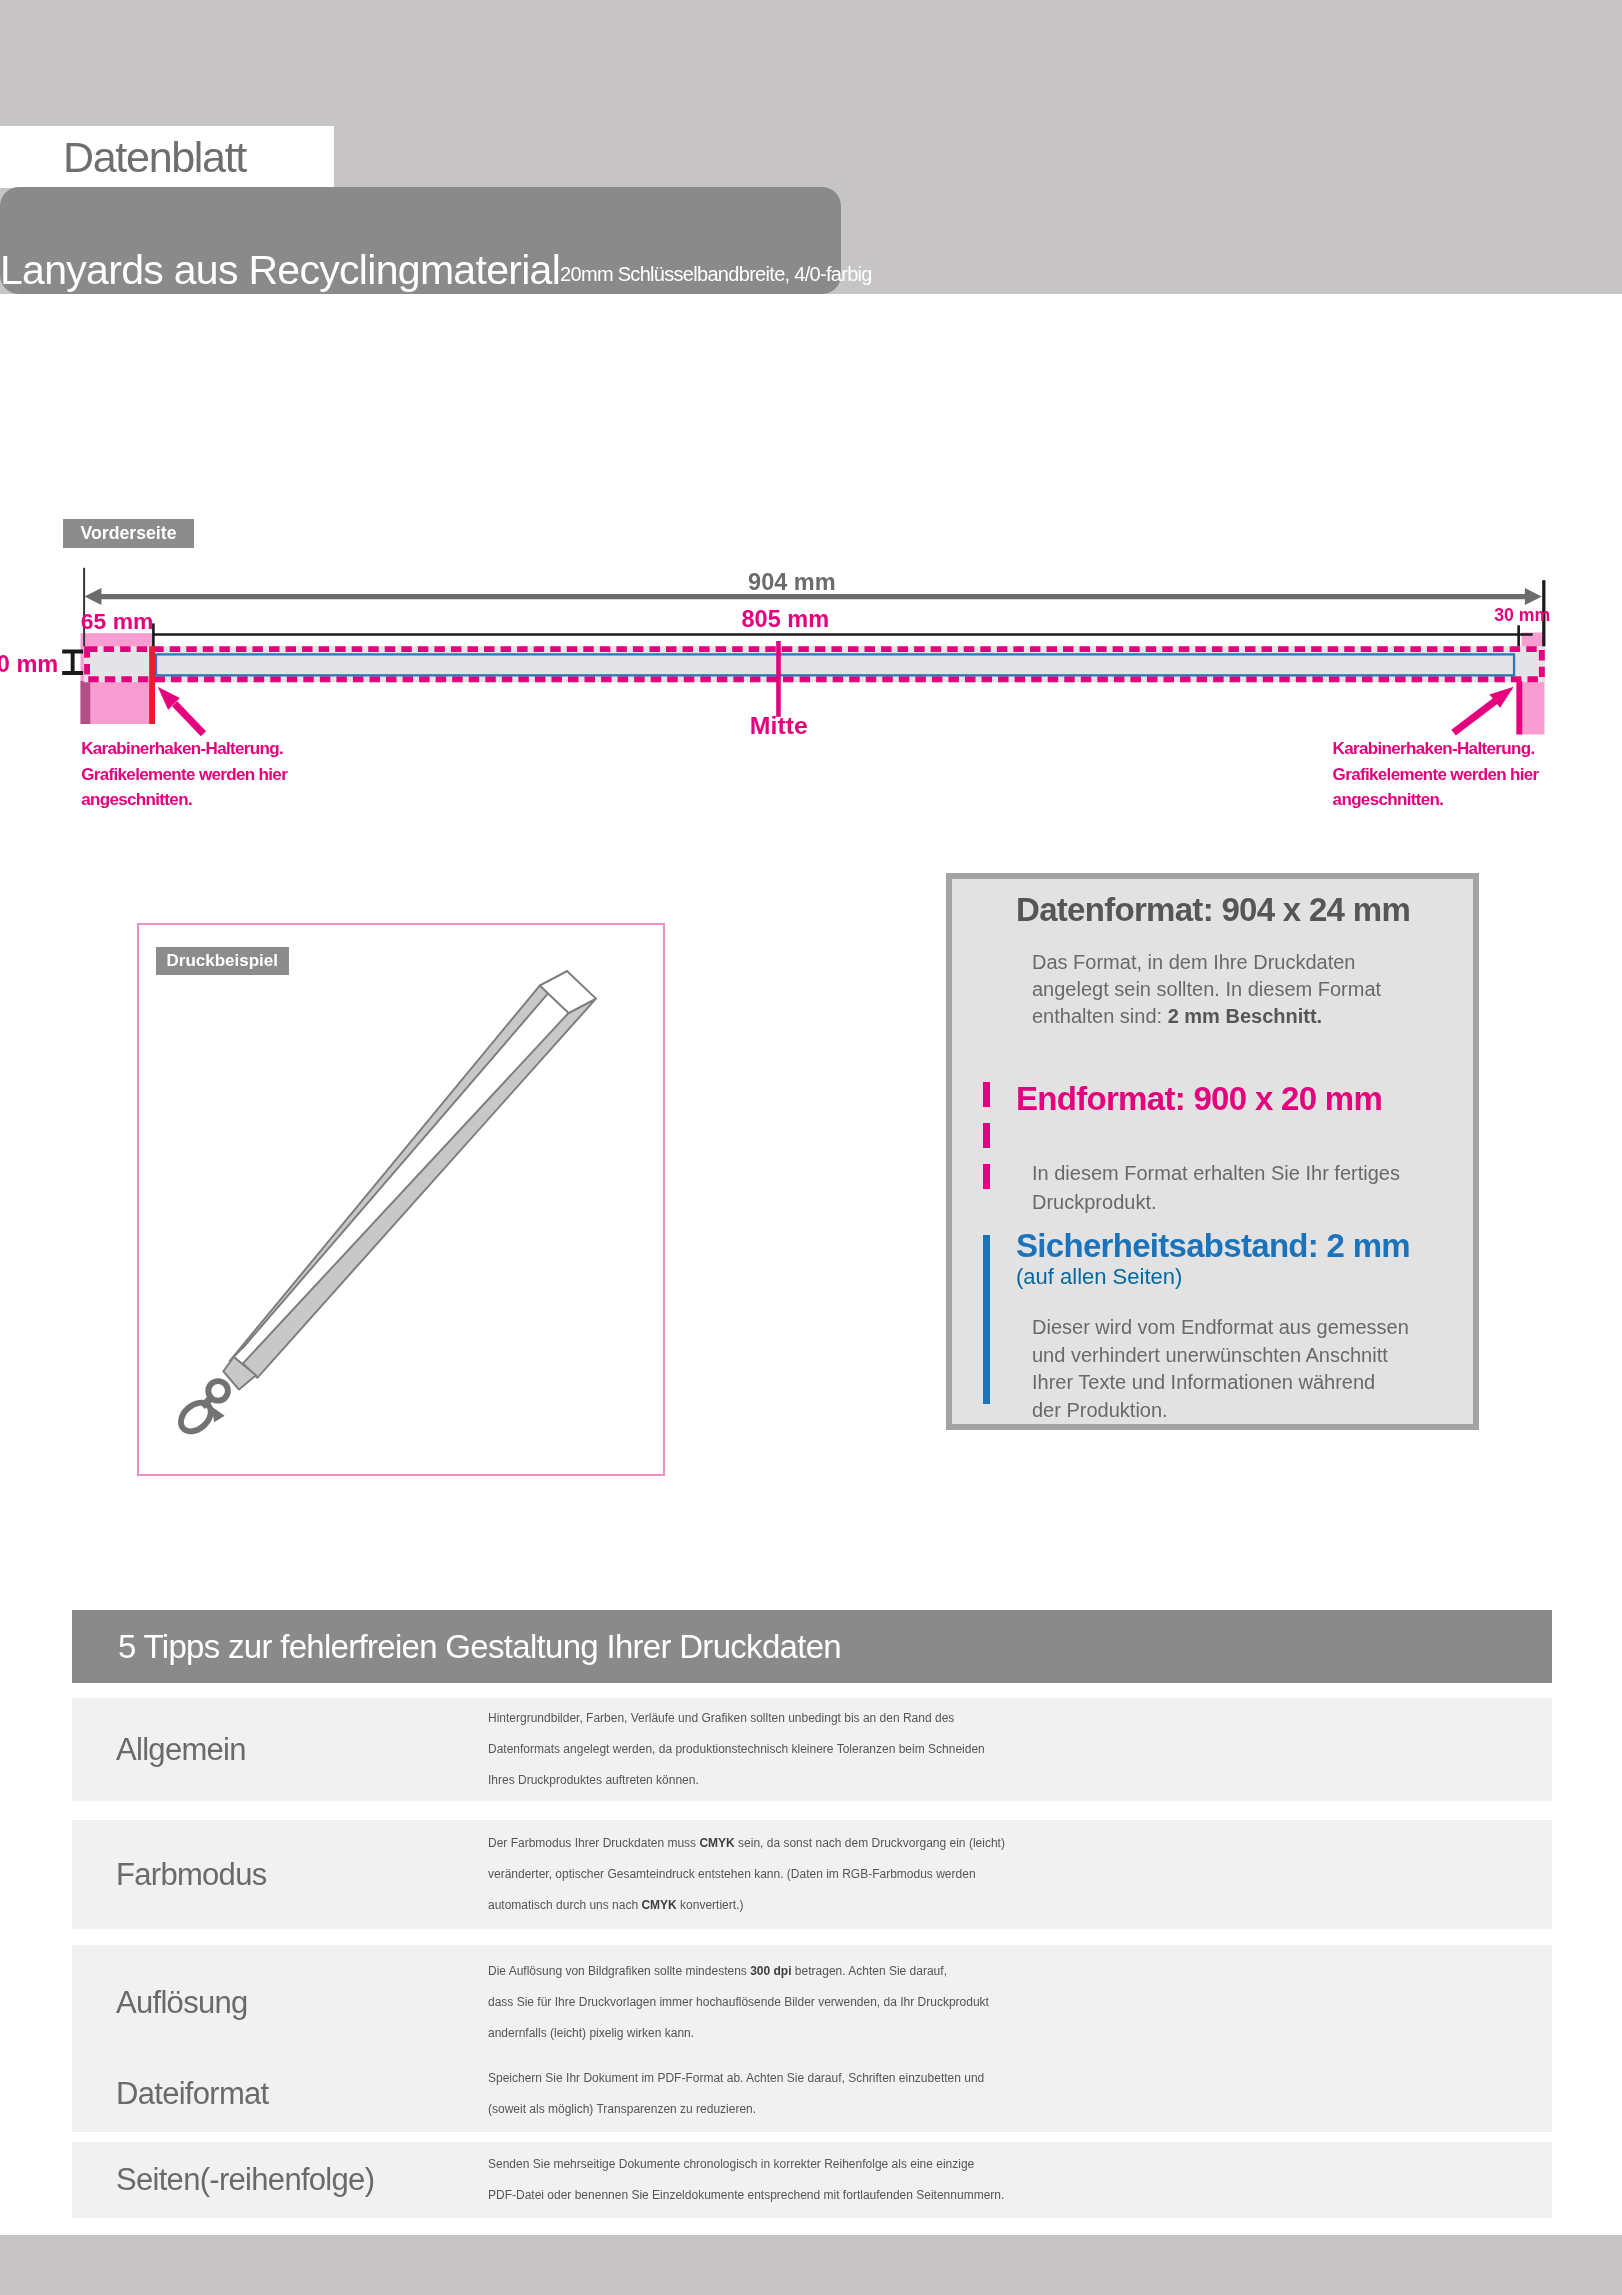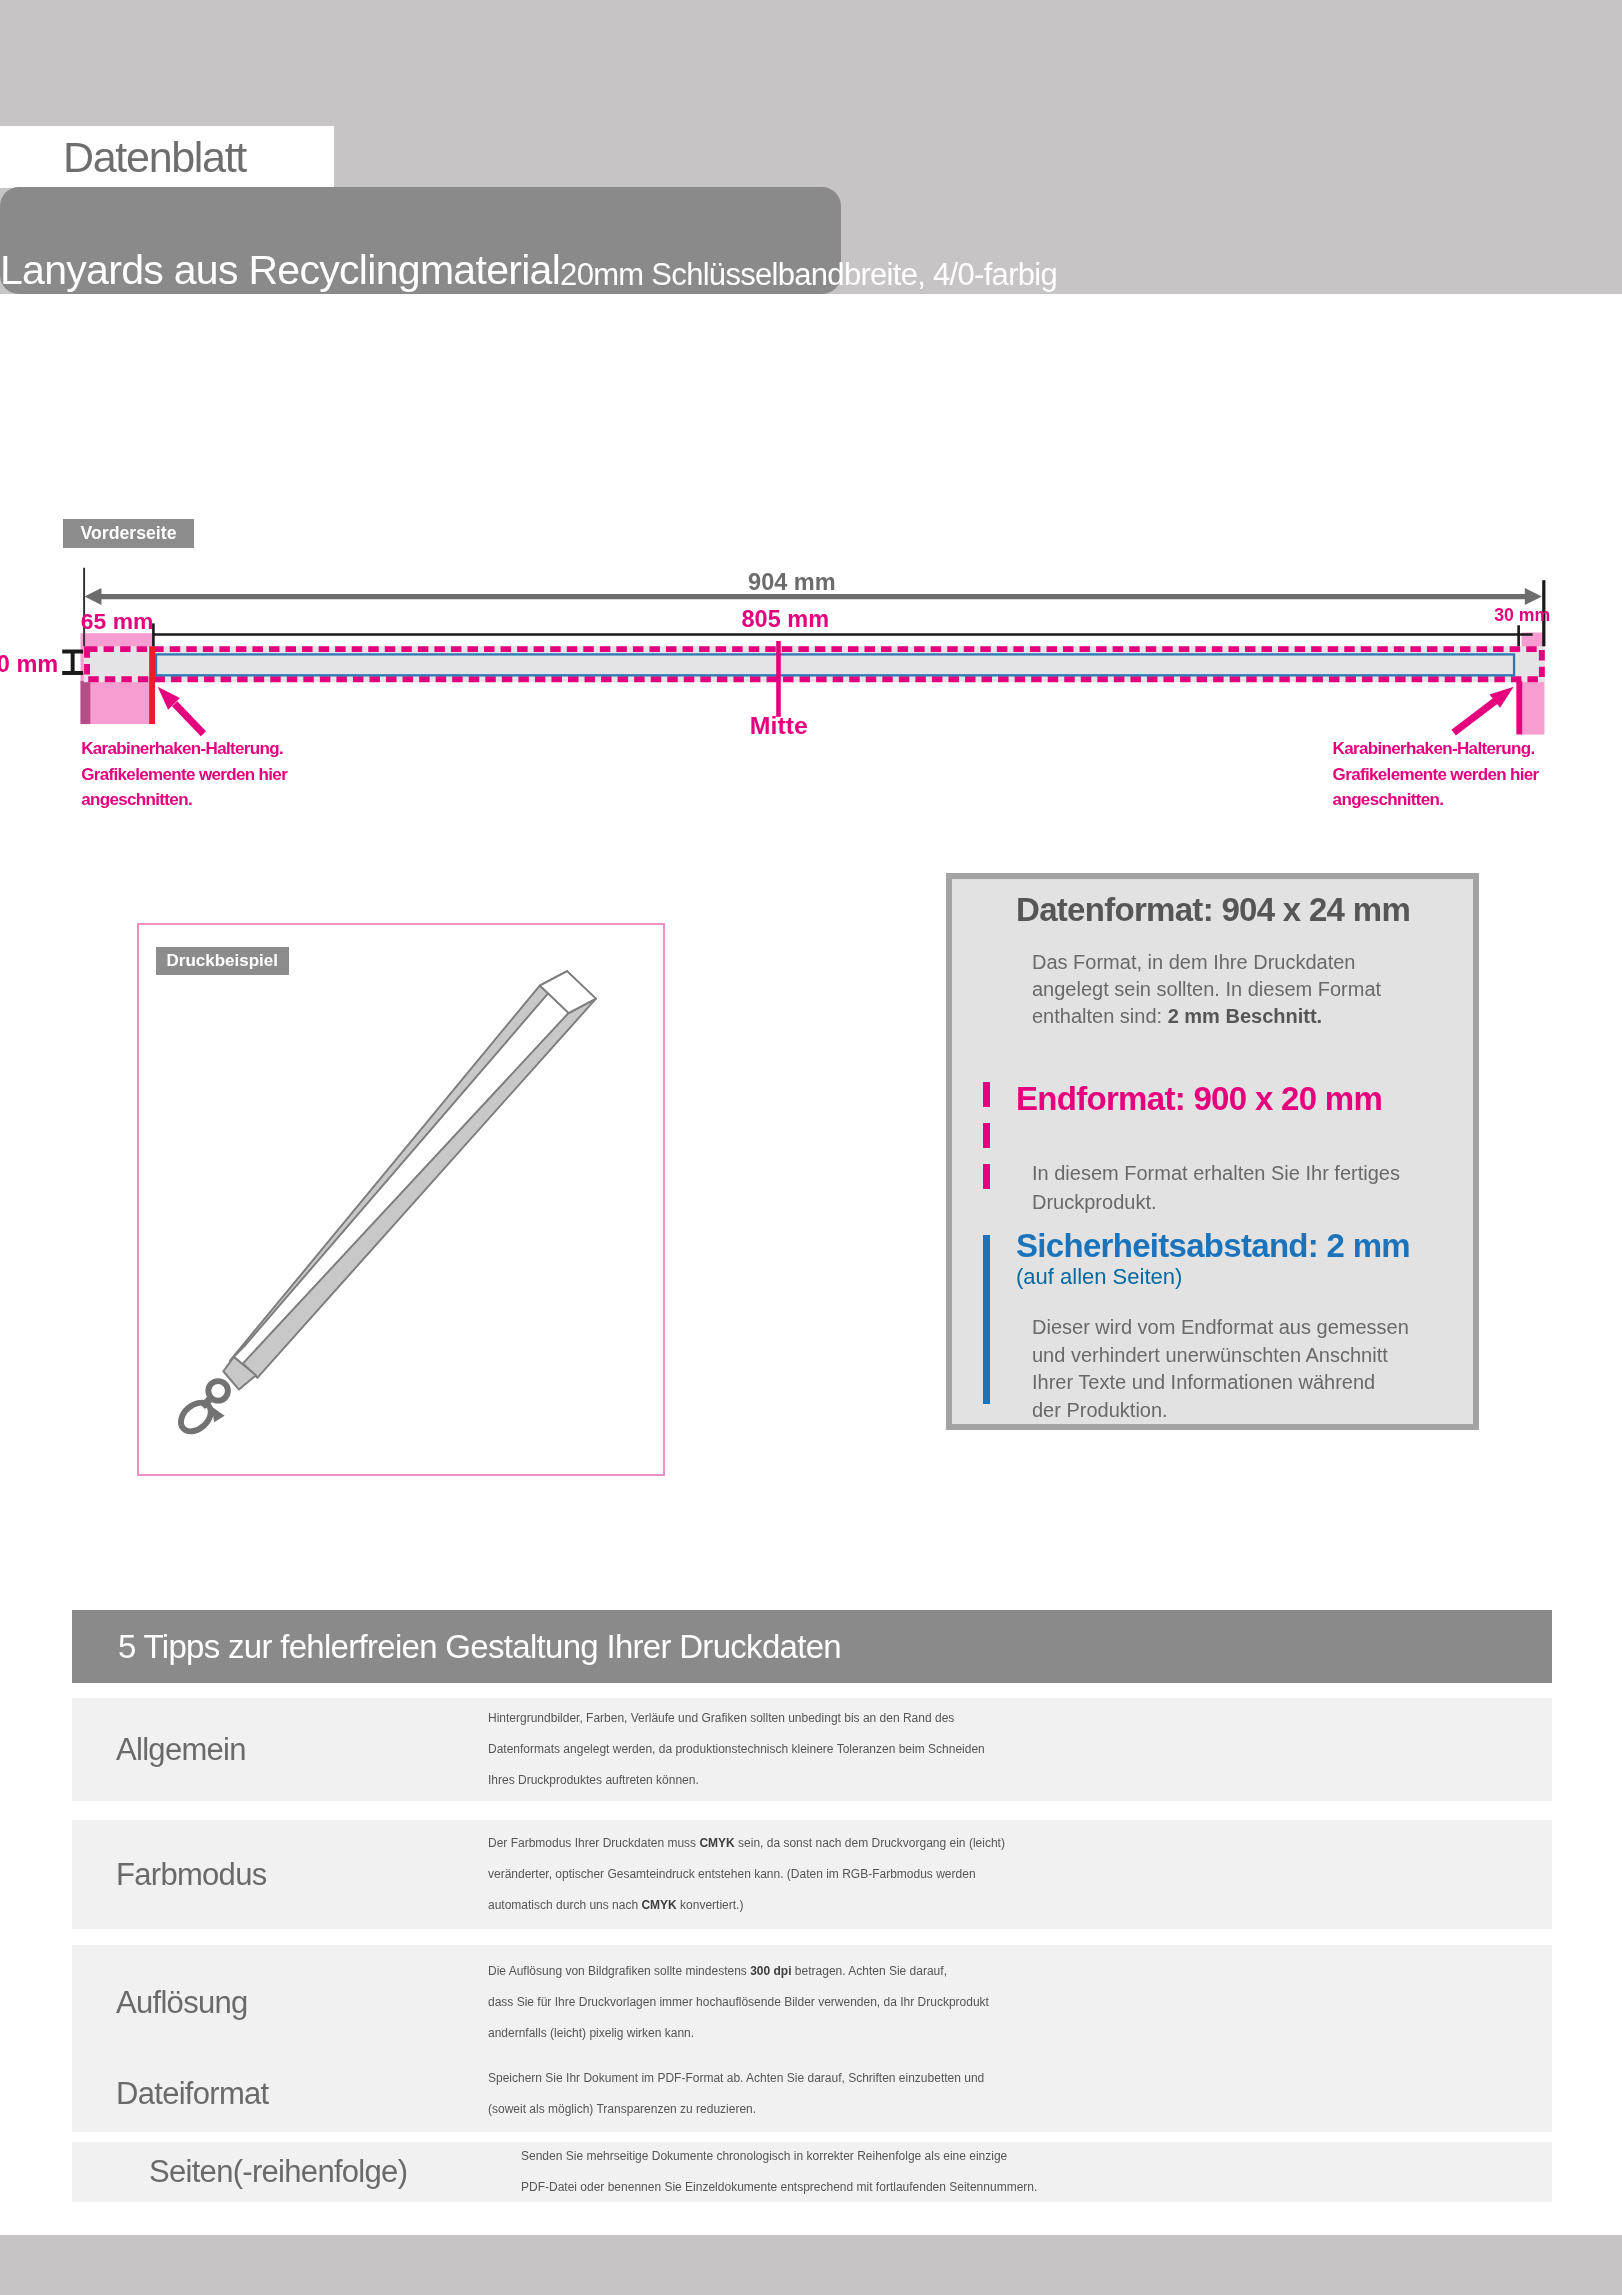--- a/index.html
+++ b/index.html
@@ -10,21 +10,21 @@
 
   
   .top-band{left:0;top:0;width:1623px;height:294px;background:#c6c4c5;}
   .doc-label-box{left:0;top:126px;width:334px;height:62px;background:#ffffff;
                  display:flex;align-items:center;}
   .doc-label-box span{padding-left:63px;font-size:43px;letter-spacing:-1.3px;color:#6f6e6e;}
   .banner{left:0;top:187px;width:841px;height:107px;background:#8b8a8a;
           display:flex;flex-direction:row;align-items:flex-end;box-sizing:border-box;
           padding:6.5px 58px 0 0;border-radius:19px;}
   .banner-title{font-size:41px;letter-spacing:-0.7px;color:#ffffff;line-height:47px;white-space:nowrap;}
-  .banner-subtitle{font-size:31px;letter-spacing:-0.7px;color:#ffffff;line-height:39px;margin-top:4px;white-space:nowrap;}
+  .banner-subtitle{font-size:20px;letter-spacing:-0.7px;color:#ffffff;line-height:39px;margin-top:4px;white-space:nowrap;}
 
   
   .side-label{left:63px;top:519px;width:131px;height:29px;background:#8c8c8c;color:#fff;
               font-size:17.7px;font-weight:bold;display:flex;align-items:center;justify-content:center;}
   svg.diagram{left:0;top:556px;width:1623px;height:255px;}
   svg text{font-family:"Liberation Sans",sans-serif;}
   .t-mag{fill:#e5007d;font-weight:bold;}
   .t-dark{fill:#6d6c6c;font-weight:bold;}
   .note{fill:#e5007d;font-weight:bold;font-size:26px;letter-spacing:-1px;}
 
@@ -58,21 +58,21 @@
   .tips-header span{color:#ffffff;font-size:33px;letter-spacing:-0.7px;padding-left:46px;}
   .tip-row{left:72px;width:1480px;background:#f2f1f1;display:flex;align-items:center;box-sizing:border-box;}
   .tip-label{width:416px;box-sizing:border-box;padding-left:44px;font-size:31px;color:#6b6a6a;
              letter-spacing:-0.7px;white-space:nowrap;}
   .tip-body{font-size:12px;line-height:31px;color:#565555;}
   .tip-body b{color:#3f3e3e;}
   .row-1{top:1698px;height:103px;}
   .row-2{top:1820px;height:109px;}
   .row-3{top:1945px;height:115px;}
   .row-4{top:2055px;height:77px;}
-  .row-5{top:2142px;height:60px;padding-left:33px;}
+  .row-5{top:2142px;height:76px;}
 
   .footer-band{left:0;top:2235px;width:1623px;height:61px;background:#c6c4c5;}
 </style>
 </head>
 <body>
 
 <div class="page">
 
   <div class="abs top-band"></div>
   <div class="abs doc-label-box">

